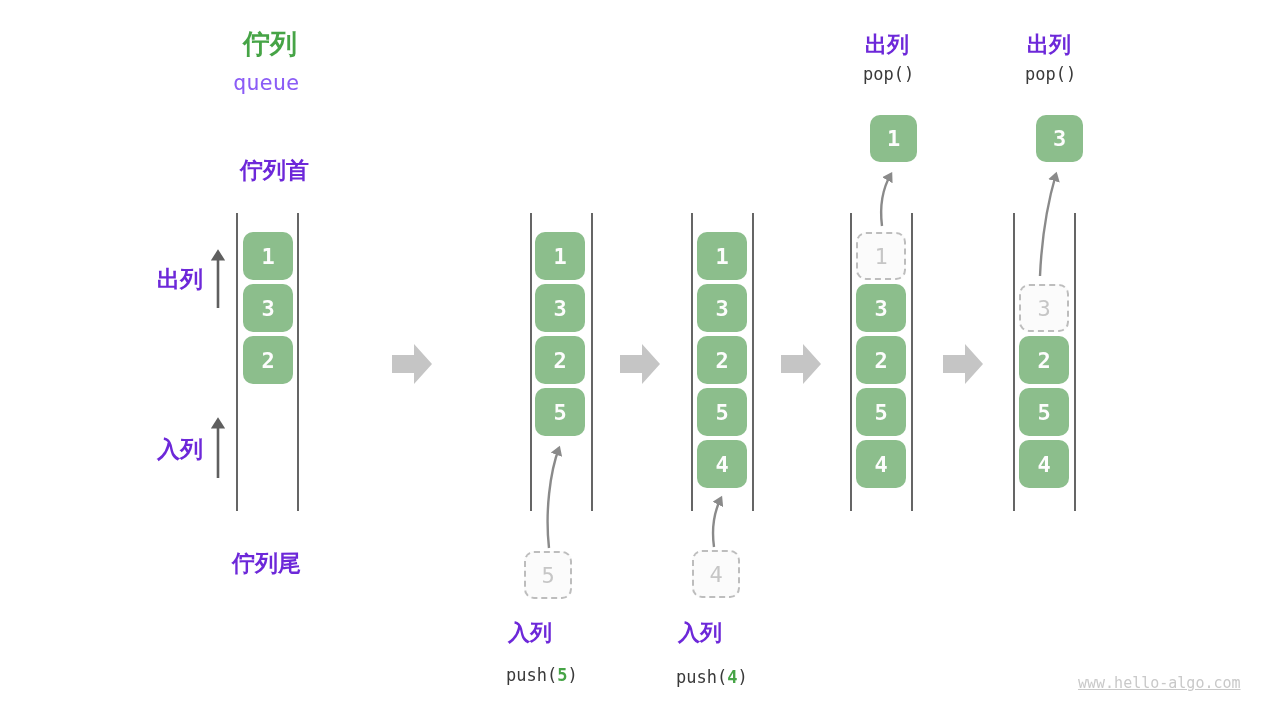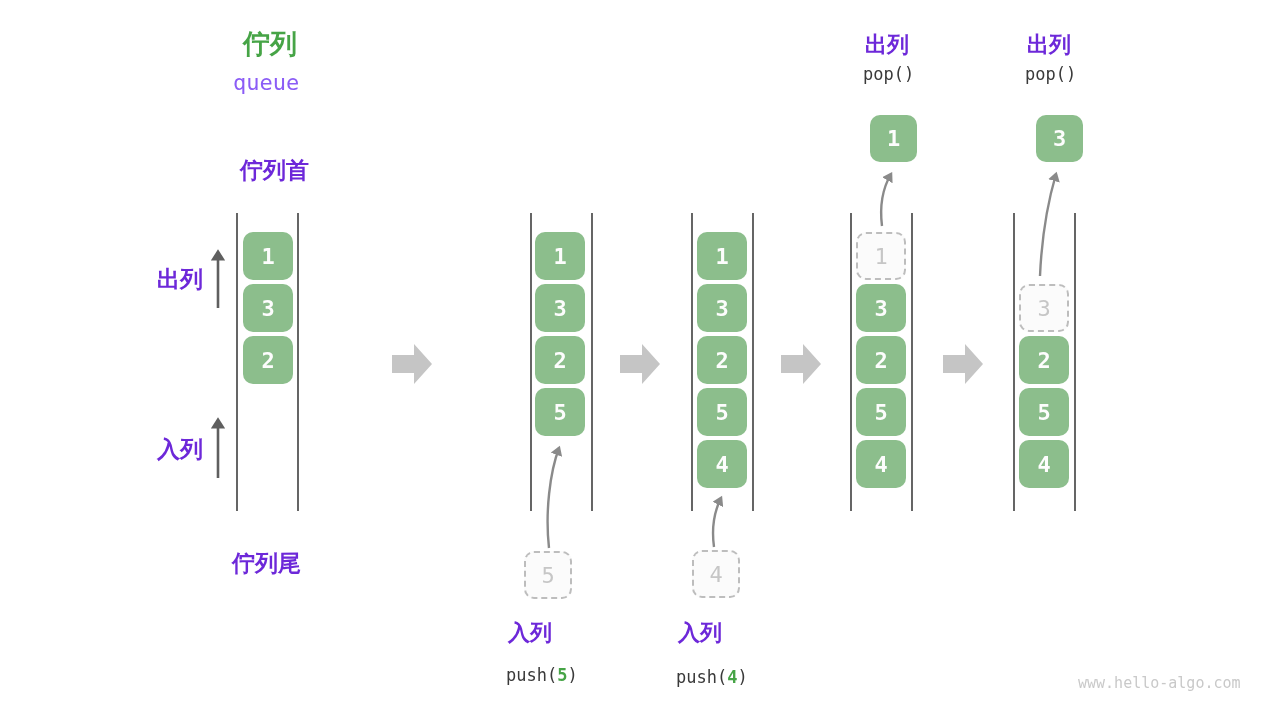--- a/index.html
+++ b/index.html
@@ -13,21 +13,21 @@
   .title-en{font-family:"DejaVu Sans Mono",monospace;font-size:22px;color:#8b5cf6;}
   .cell{position:absolute;width:50px;height:48px;background:#8CBE8C;border-radius:10px;
         color:#FDFDFD;font-family:"DejaVu Sans Mono",monospace;font-weight:bold;font-size:22px;
         display:flex;align-items:center;justify-content:center;}
   .cell-pop{width:47px;height:47px;}
   .cell-ghost{width:46px;height:44px;background:#FBFBFB;border:2px dashed #BDBDBD;
         color:#C6C6C6;font-weight:normal;}
   .cell-in{width:44px;height:44px;background:#FBFBFB;border:2px dashed #BDBDBD;
         color:#C6C6C6;font-weight:normal;}
   .green-arg{color:#46A446;font-weight:bold;}
-  .watermark{font-family:"DejaVu Sans Mono",monospace;font-size:15px;color:#C9C9C9;}
+  .watermark{font-family:"DejaVu Sans Mono",monospace;font-size:15px;color:#C9C9C9;text-decoration:underline;}
 </style>
 </head>
 <body>
 
 <div id="canvas">
 
   <svg width="1280" height="720">
     <defs>
       <marker id="ah-dark" viewBox="0 0 10 10" refX="6" refY="5" markerWidth="5.5" markerHeight="5.5" orient="auto">
         <path d="M0,0 L8,5 L0,10 z" fill="#5F5F5F"></path>

